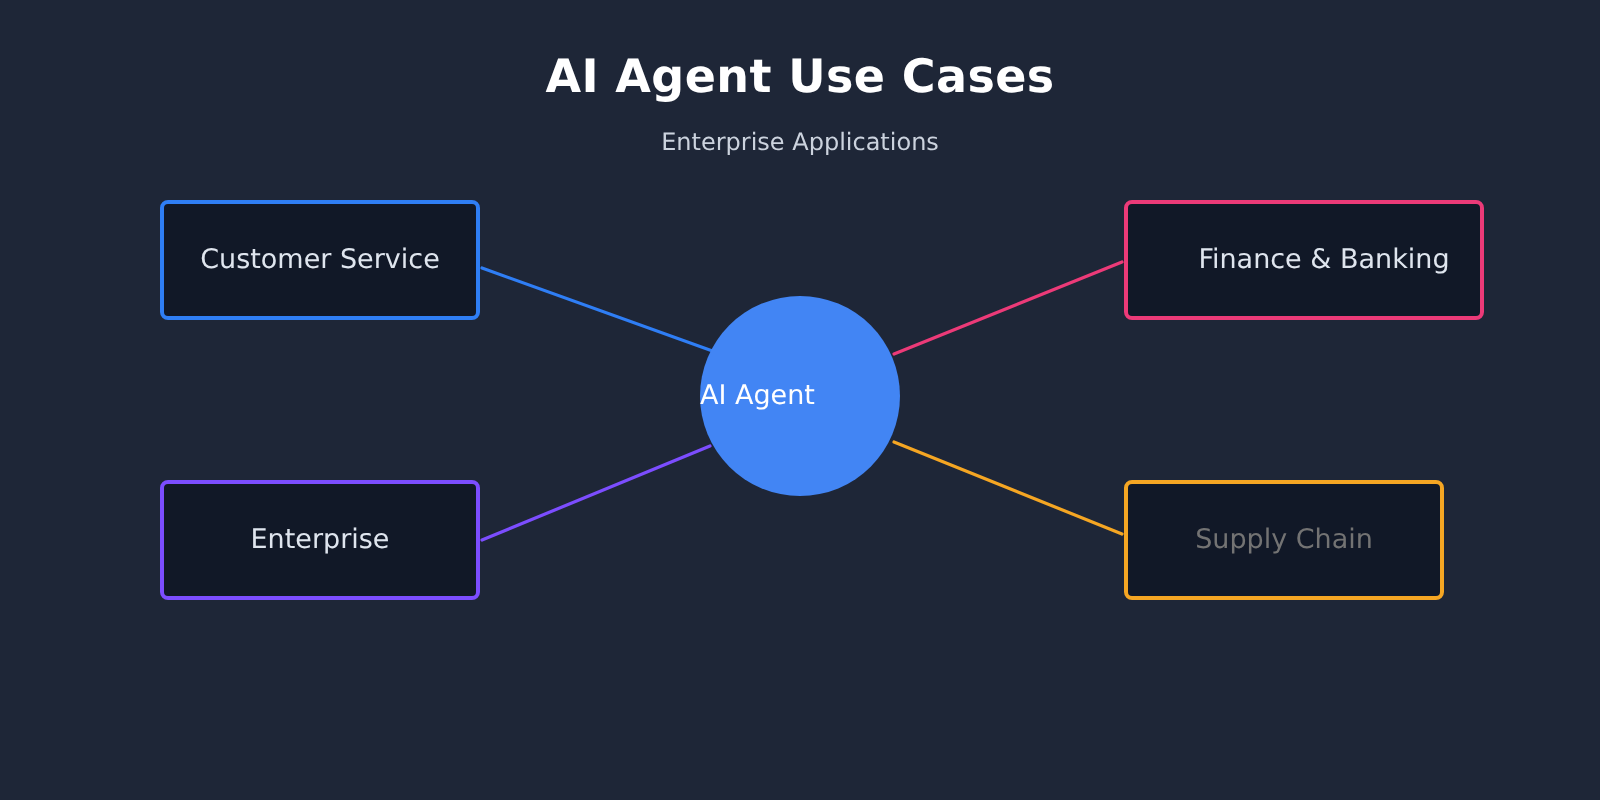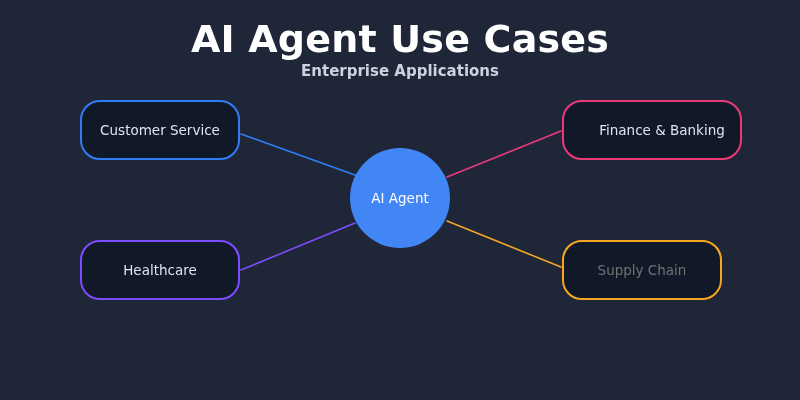--- a/index.html
+++ b/index.html
@@ -18,53 +18,53 @@
     background: #1e2637;
     overflow: hidden;
   }
   
   #title {
     position: absolute;
     left: 0;
     top: 18px;
     width: 800px;
     text-align: center;
-    font-size: 38px;
+    font-size: 23px;
     font-weight: bold;
     color: #ffffff;
     letter-spacing: 0.2px;
     line-height: 42px;
     white-space: nowrap;
   }
   #subtitle {
     position: absolute;
     left: 0;
     top: 60px;
     width: 800px;
     text-align: center;
-    font-size: 15px;
-    font-weight: bold;
+    font-size: 12px;
+    font-weight: normal;
     color: #ccd3de;
     line-height: 22px;
     white-space: nowrap;
   }
   
   #edges {
     position: absolute;
     left: 0;
     top: 0;
     width: 800px;
     height: 400px;
   }
   
   .node {
     position: absolute;
     width: 156px;
     height: 56px;
-    border-radius: 20px;
+    border-radius: 4px;
     border-width: 2px;
     border-style: solid;
     background: #111827;
     box-sizing: content-box;
     display: flex;
     align-items: center;
     justify-content: center;
   }
   .node-label {
     font-size: 13.5px;
@@ -82,21 +82,20 @@
   #hub {
     position: absolute;
     left: 350px;
     top: 148px;
     width: 100px;
     height: 100px;
     border-radius: 50%;
     background: #4285f4;
     display: flex;
     align-items: center;
-    justify-content: center;
   }
   #hub-label {
     font-size: 13.5px;
     color: #ffffff;
     line-height: 18px;
     white-space: nowrap;
   }
 </style>
 </head>
 <body>
@@ -115,21 +114,21 @@
 
   <div class="node" id="node-customer-service" style="left: 80px; top: 100px; width: 156px; height: 56px; border-color: rgb(47, 126, 245); background: rgb(17, 24, 39);">
     <span class="node-label" style="color: rgb(223, 229, 238);">Customer Service</span>
   </div>
 
   <div class="node" id="node-finance-banking" style="left: 562px; top: 100px; width: 156px; height: 56px; border-color: rgb(236, 58, 120); background: rgb(17, 24, 39); padding-left: 20px;">
     <span class="node-label" style="color: rgb(223, 229, 238);">Finance &amp; Banking</span>
   </div>
 
   <div class="node" id="node-healthcare" style="left: 80px; top: 240px; width: 156px; height: 56px; border-color: rgb(124, 77, 255); background: rgb(17, 24, 39);">
-    <span class="node-label" style="color: rgb(223, 229, 238);">Healthcare</span>
+    <span class="node-label" style="color: rgb(223, 229, 238);">Enterprise</span>
   </div>
 
   <div class="node" id="node-supply-chain" style="left: 562px; top: 240px; width: 156px; height: 56px; border-color: rgb(245, 166, 35); background: rgb(17, 24, 39);">
     <span class="node-label" style="color: #737373;">Supply Chain</span>
   </div>
 
   <div id="hub" style="left: 350px; top: 148px; width: 100px; height: 100px; background: rgb(66, 133, 244);">
     <span id="hub-label" style="color: rgb(255, 255, 255);">AI Agent</span>
   </div>
 

